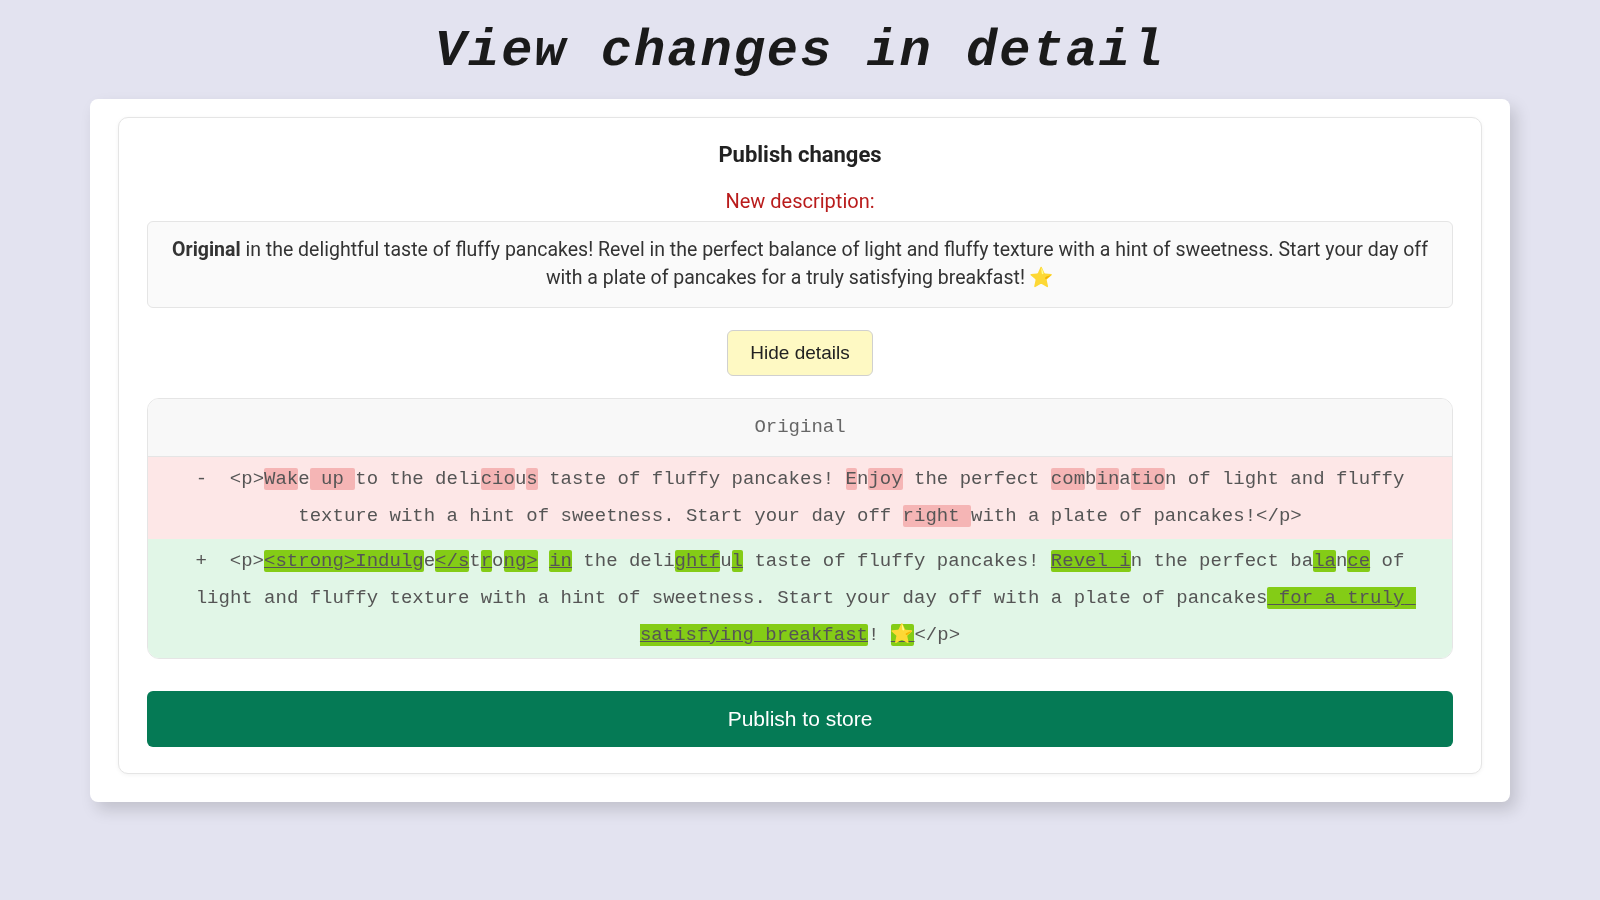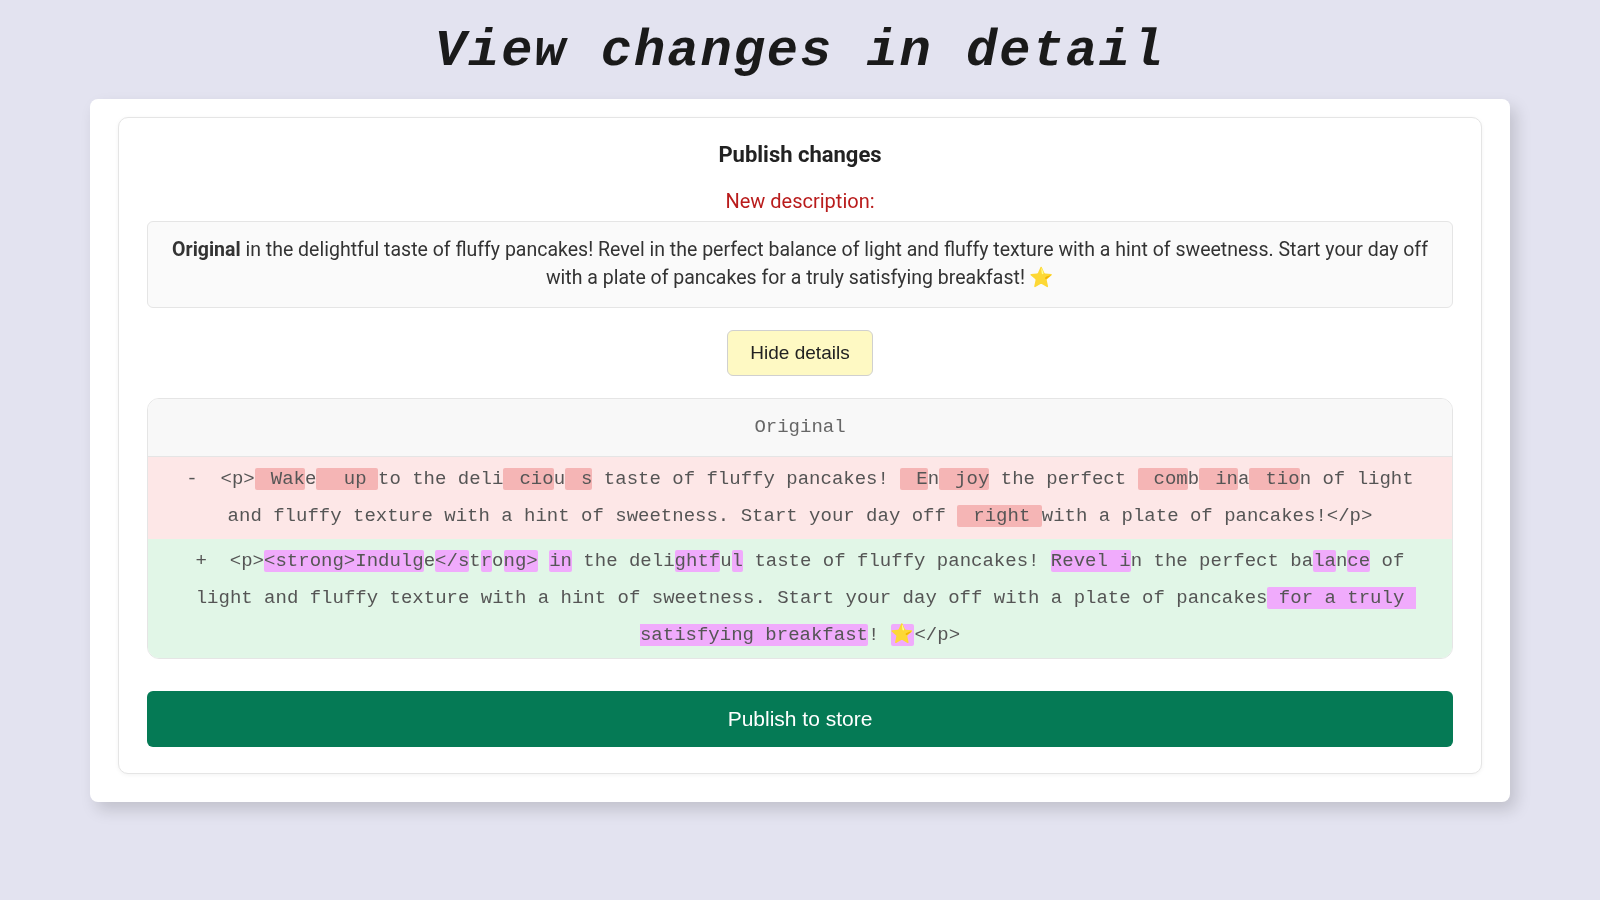--- a/index.html
+++ b/index.html
@@ -97,25 +97,25 @@
     }
     .diff-del {
       background: #fde7e7;
     }
     .diff-add {
       background: #e1f6e7;
     }
     .hl-del {
       background: #f5b5b5;
       border-radius: 2px;
-      padding-left: 16px;
     }
     .hl-add {
-      background: #f0abfc;
+      background: #84cc16;
       border-radius: 2px;
+      text-decoration: underline;
     }
     .publish-btn {
       width: 100%;
       background: #057a55;
       color: #ffffff;
       border: none;
       border-radius: 6px;
       padding: 16px;
       font-size: 21px;
       font-weight: 500;

